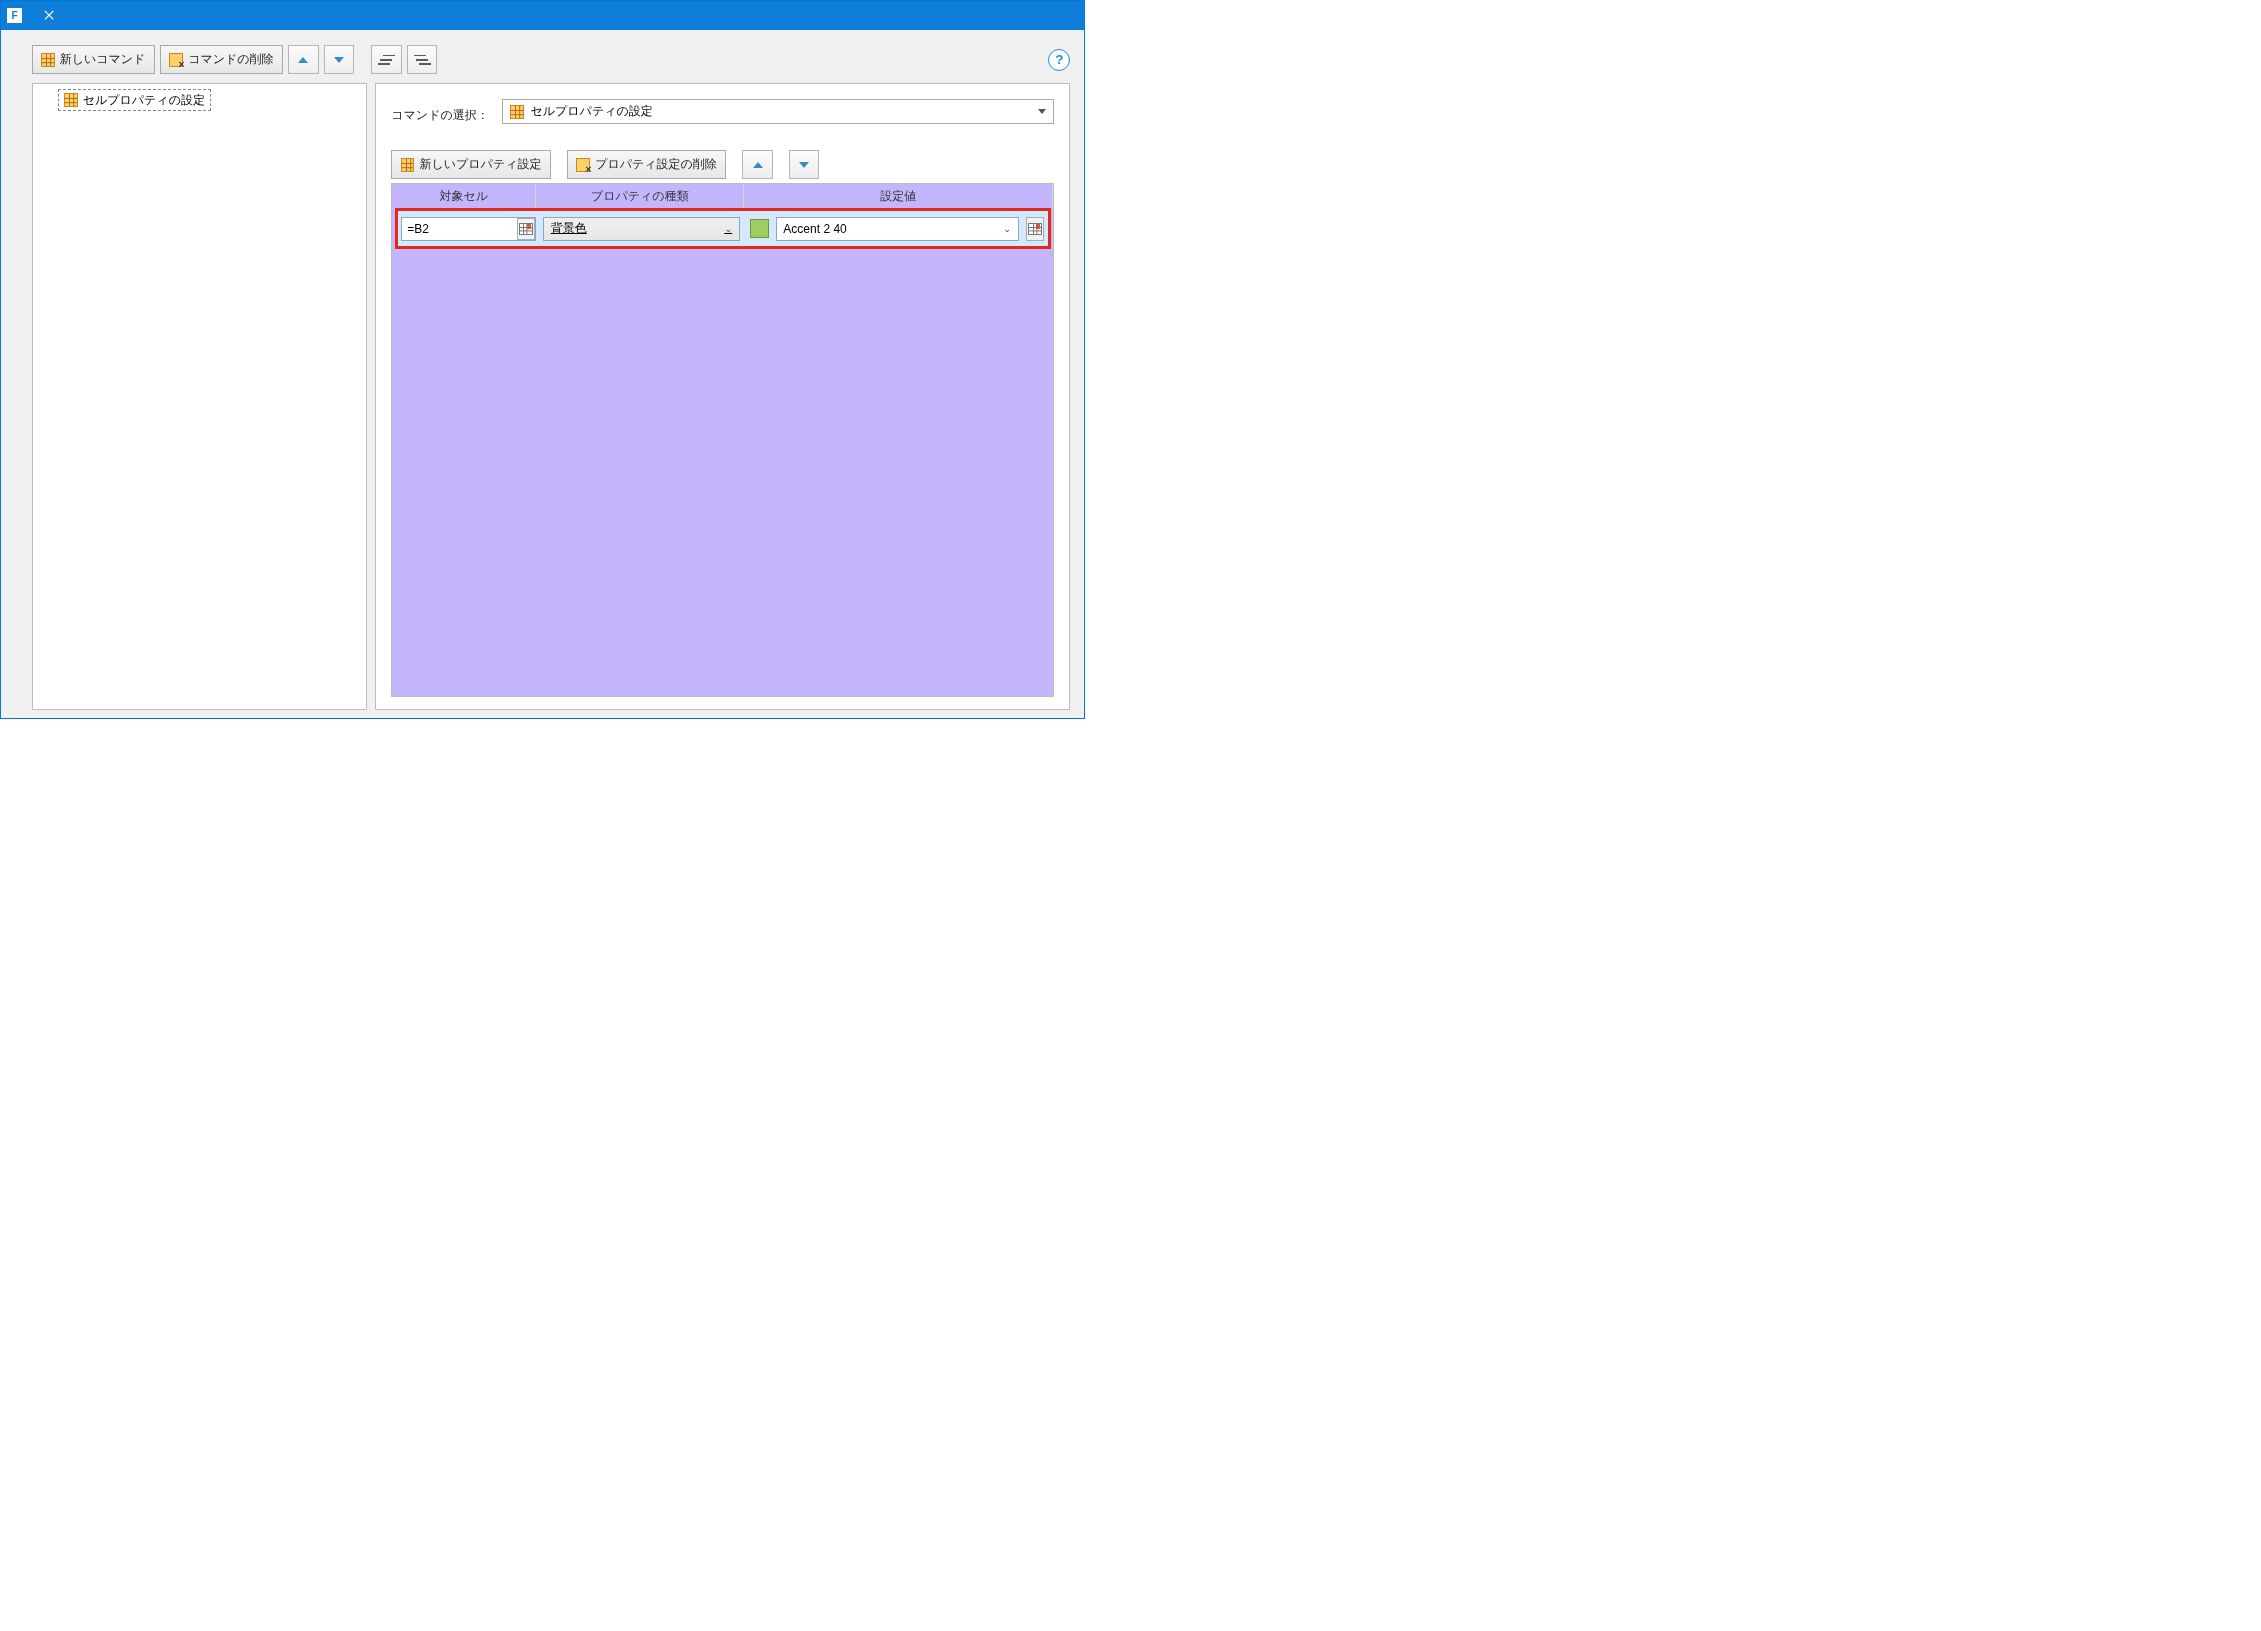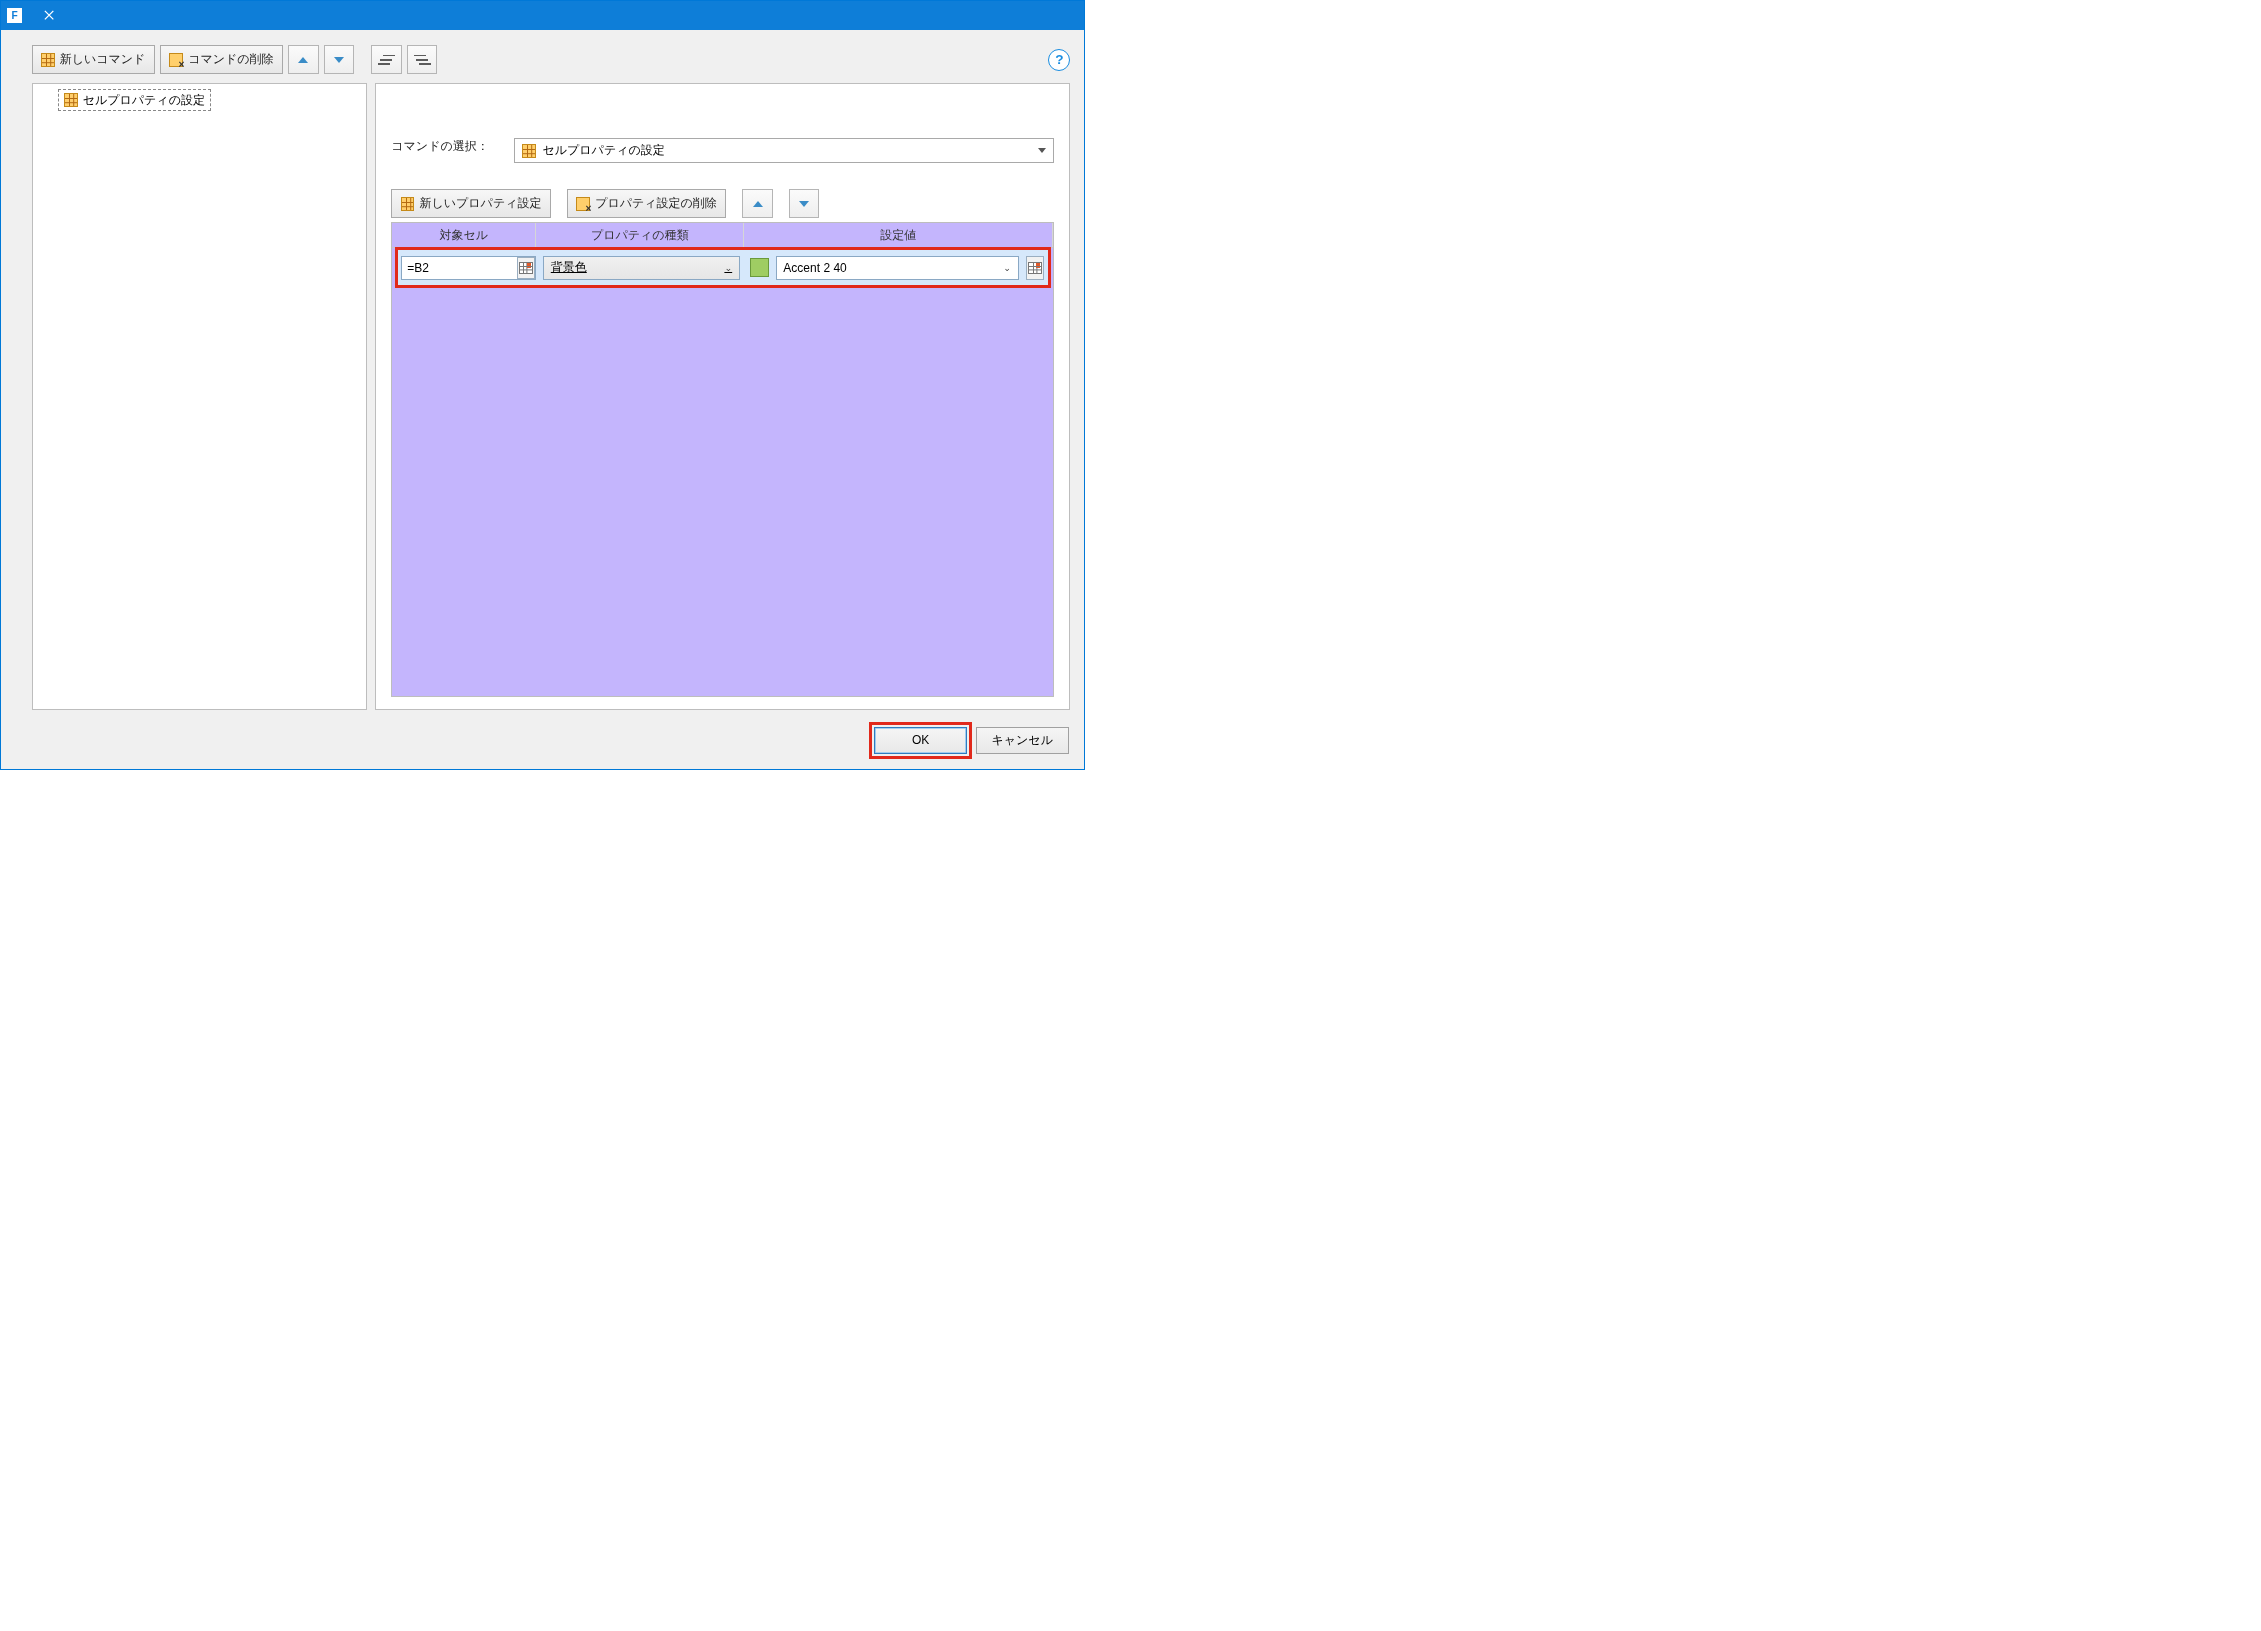--- a/index.html
+++ b/index.html
@@ -107,21 +107,21 @@
   .right-panel {
     flex:1;
     background:#fff;
     border:0.8px solid #bdbdbd;
     padding: 15.3px 15.3px 12px 15.3px;
     display:flex; flex-direction:column;
     height: 627px;
   }
 
   .row {
-    display:flex; align-items:flex-start; gap:21px;margin-top:39px;
+    display:flex; align-items:flex-end; gap:9px;
   }
   .label { font-size:12px; color:#222; }
 
   .select {
     flex:1;
     border:0.8px solid #a9a9a9;
     height: 25.4px;
     background:#fff;
     display:flex; align-items:center;
     padding:0 6.8px;
@@ -382,19 +382,15 @@
             </span>
 
           </div>
         </div>
       </div>
 
 
     </div>
   </div>
 
-  <div class="footer">
-    <div class="btn ok-h">OK</div>
-    <div class="btn">キャンセル</div>
-  </div>
 
 </div>
 
 
 </body></html>

